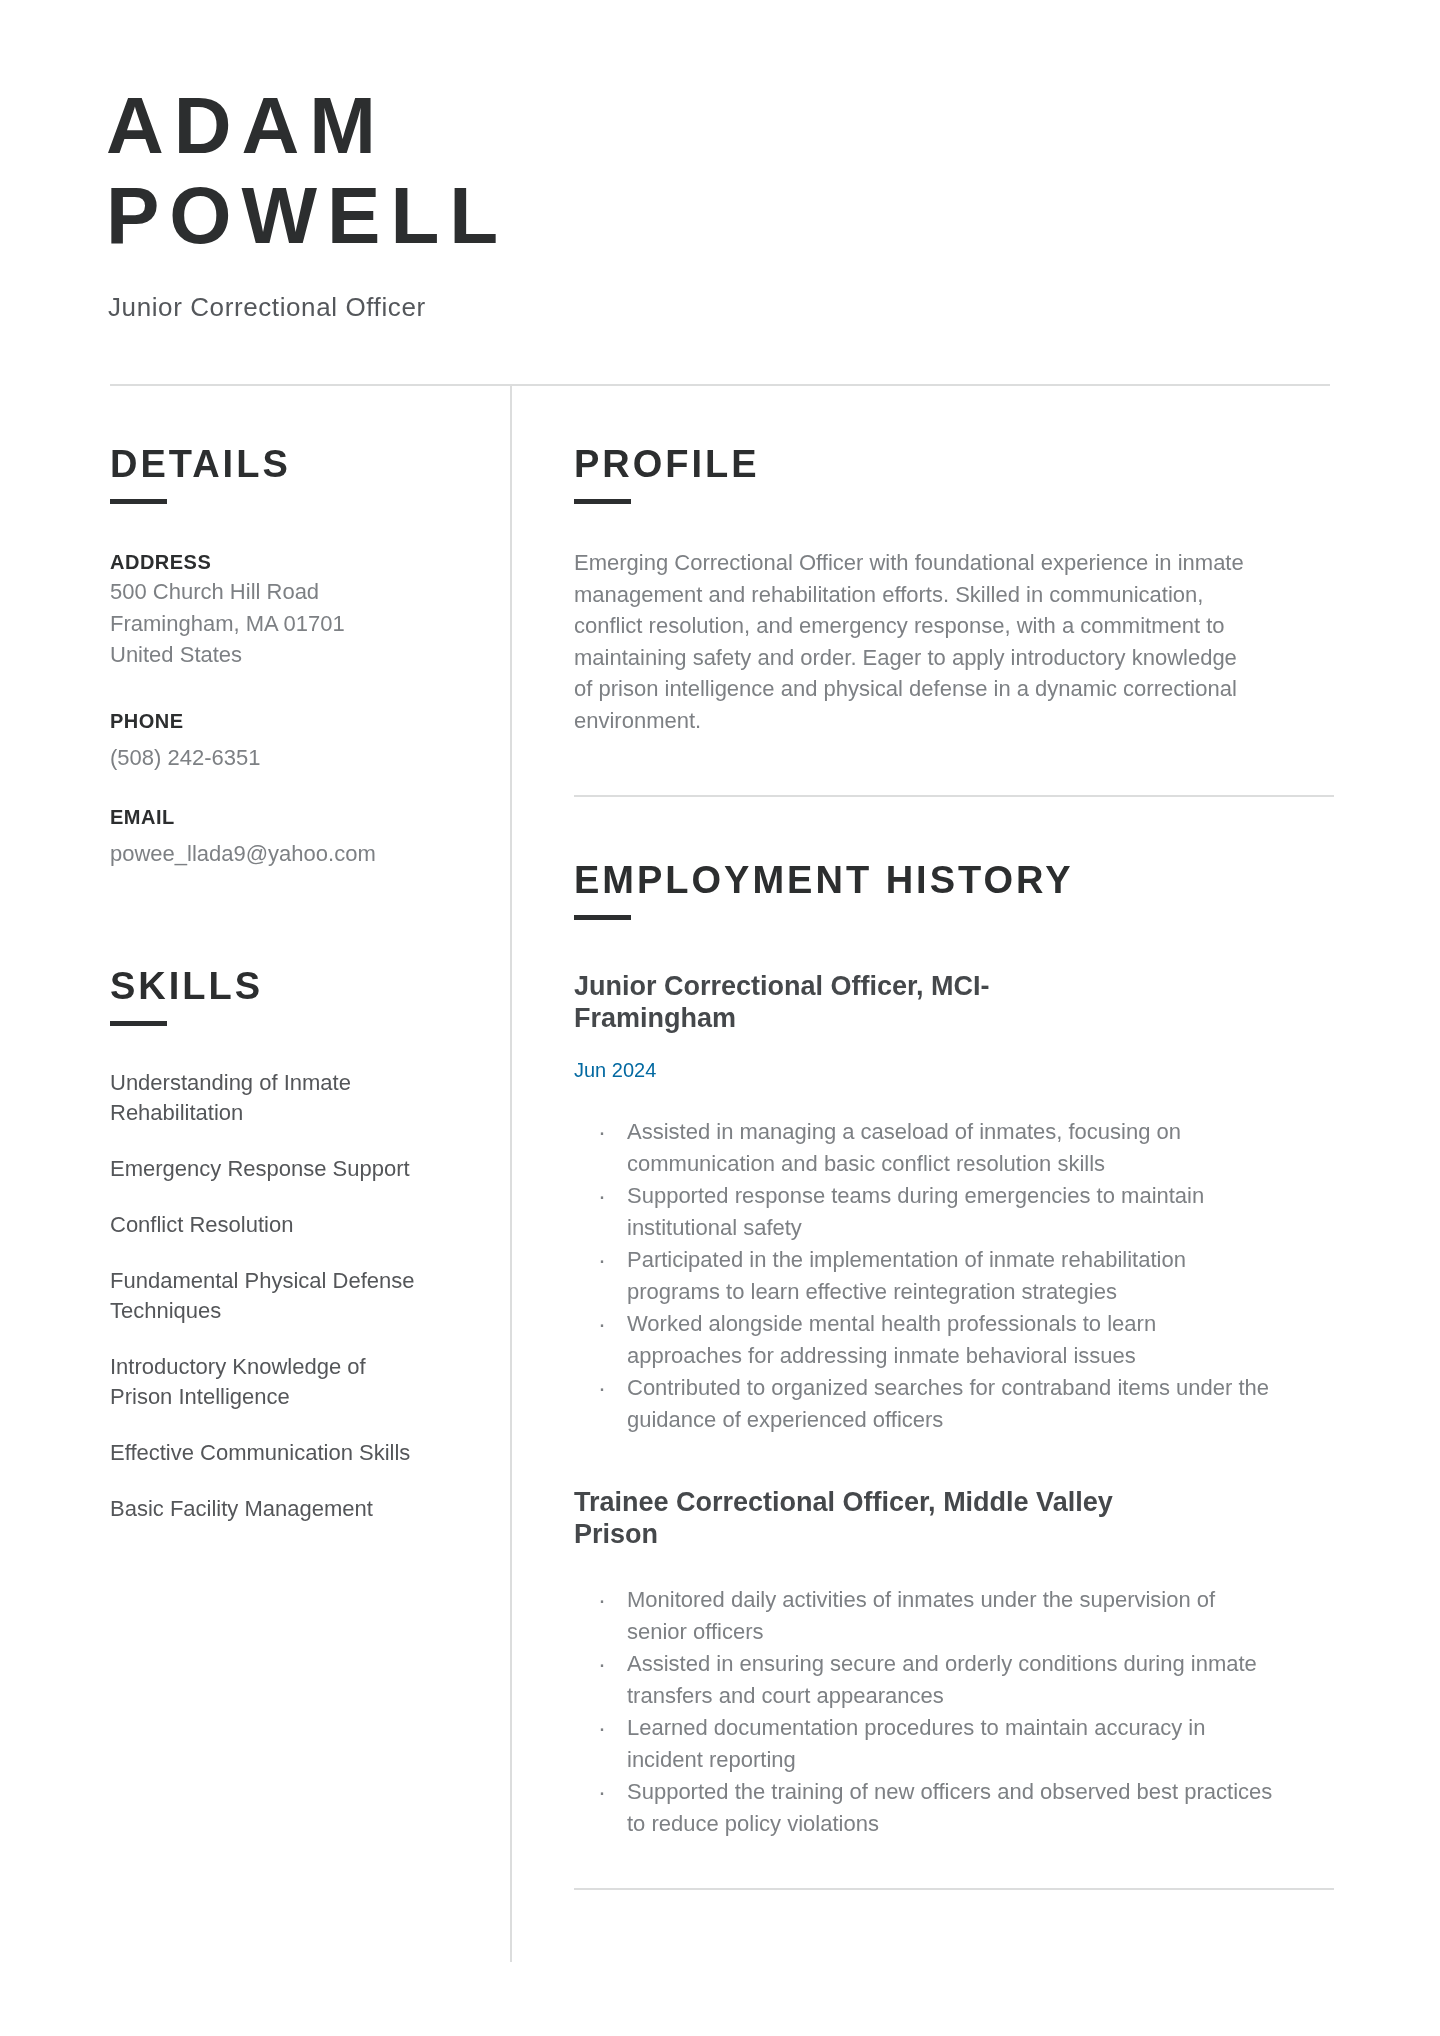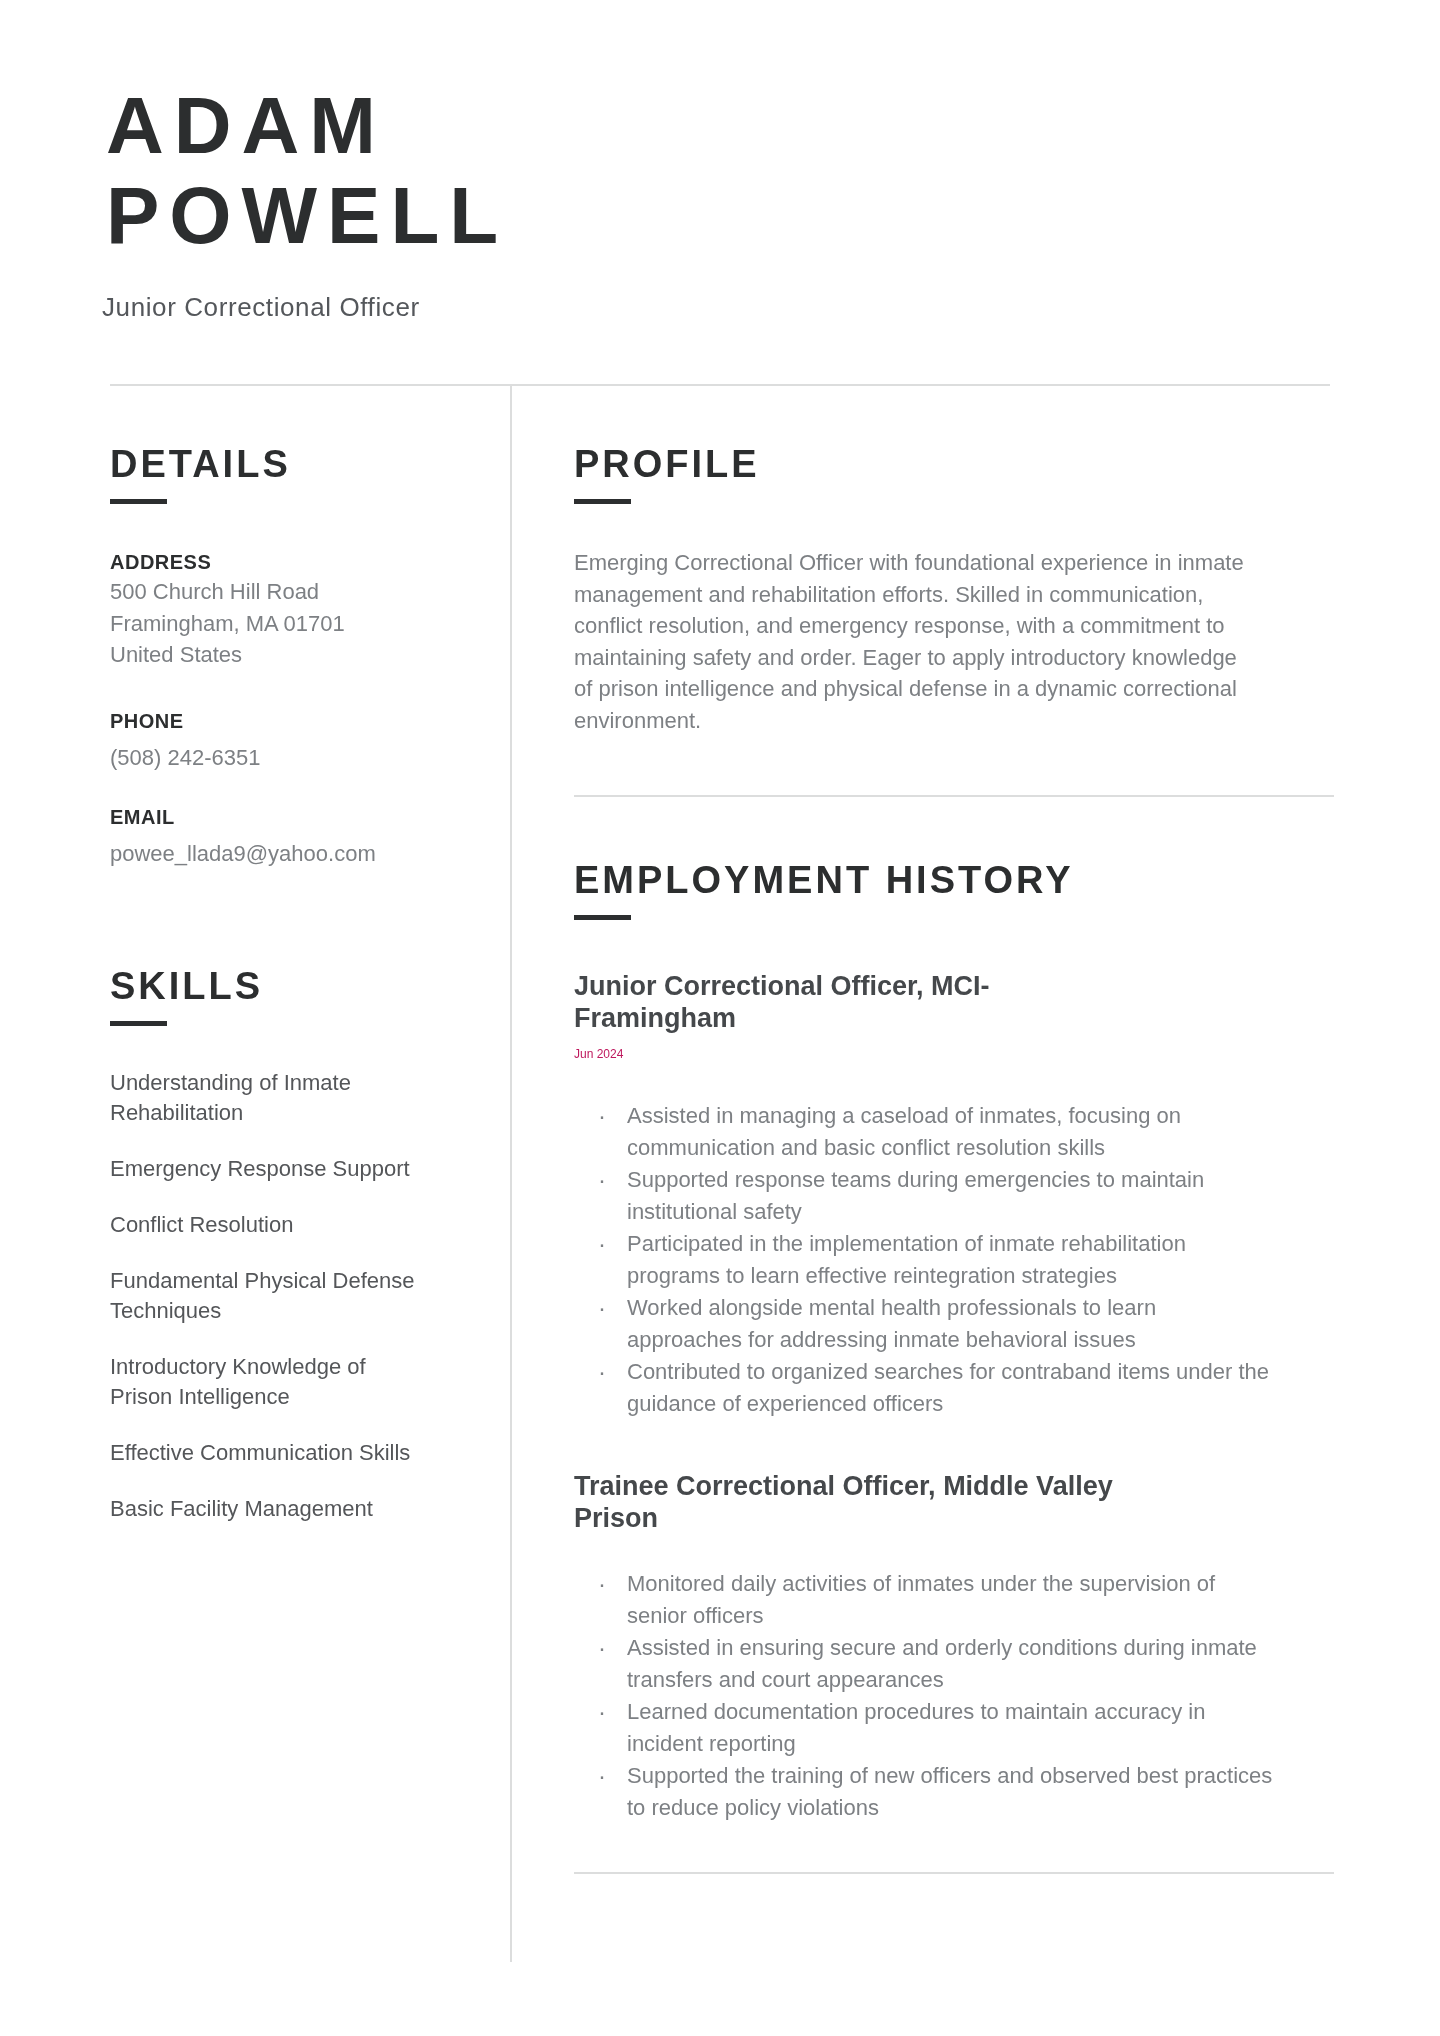--- a/index.html
+++ b/index.html
@@ -9,21 +9,21 @@
     position:relative; width:1440px; height:1996px;
     background:#ffffff; overflow:hidden;
   }
   
   .name {
     position:absolute; left:106px; top:81px; width:640px;
     font-size:80px; line-height:90px; font-weight:700;
     letter-spacing:10px; color:#2c2e2f;
   }
   .subtitle {
-    position:absolute; left:102px; top:290px; width:600px;
+    position:absolute; left:108px; top:290px; width:600px;
     font-size:26px; line-height:34px; color:#54575b; letter-spacing:0.6px;
   }
   
   .top-rule {
     position:absolute; left:110px; top:384px; width:1220px; height:2px;
     background:#dcdddd;
   }
   .v-divider {
     position:absolute; left:510px; top:384px; width:2px; height:1578px;
     background:#dcdddd;
@@ -64,21 +64,21 @@
     color:#7d8084; white-space:pre-line; width:760px;
   }
   .divider { height:2px; background:#dcdddd; width:760px; }
   .divider-profile { margin-top:59px; }
   .h-employment { margin-top:61px; }
 
   .job-title {
     margin-top:51px; font-size:27px; line-height:31.5px;
     color:#45484b; white-space:pre-line;
   }
-  .job-date { margin-top:8px; font-size:12px; line-height:24px; color:#be185d; }
+  .job-date { margin-top:24px; font-size:20px; line-height:24px; color:#0369a1; }
   ul.job-bullets { list-style:none; margin-top:34px; }
   ul.job-bullets li {
     position:relative; padding-left:53px;
     font-size:22px; line-height:32px; color:#7d8084;
     white-space:pre-line;
   }
   ul.job-bullets li .dot {
     position:absolute; left:24px; top:0;
     font-size:24px; line-height:32px; color:#7d8084;
   }

